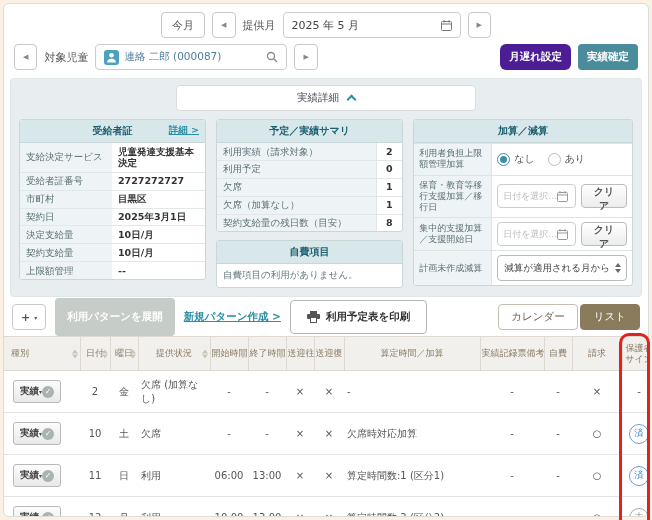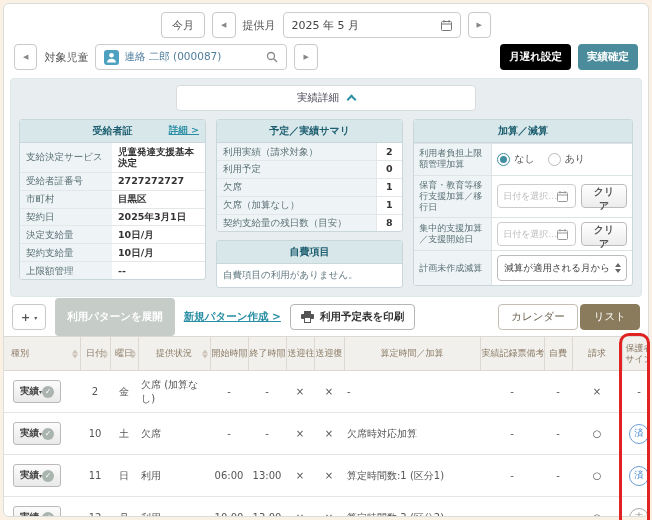--- a/index.html
+++ b/index.html
@@ -26,21 +26,21 @@
     display: inline-flex; align-items: center; justify-content: space-between;
     background: #fff; border: 1px solid #ccc; border-radius: 4px; padding: 0 8px; height: 26px; gap: 24px;
   }
   .inputlike.month { width: 178px; }
   .inputlike.person { width: 192px; }
   .person-name { color: #4d7d9d; font-size: 10.5px; display: inline-flex; align-items: center; gap: 5px; }
   
   .targetbar { display: flex; align-items: center; gap: 7px; margin: 6px 10px 0 10px; height: 26px; }
   .spacer { flex: 1; }
   .primary { border: none; border-radius: 4px; color: #fff; font-weight: bold; font-size: 10.5px; padding: 6px 9px; cursor: pointer; font-family: inherit; height: 26px; }
-  .orange { background: #000000; }
+  .orange { background: #4c1d95; border-radius: 6px; }
   .teal { background: #4a8c9c; }
   
   .details { margin: 8px 6px 0 6px; background: #e8eef0; border: 1px solid #e0e7e9; border-radius: 4px; padding: 4px 8px 8px 8px; }
   .toggle-row { display: flex; justify-content: center; margin-top: 2px; }
   .toggle-btn {
     width: 300px; height: 26px; background: #fff; border: 1px solid #d8dcdc; border-radius: 4px;
     font-size: 10.5px; color: #445; cursor: pointer; font-family: inherit;
     display: inline-flex; align-items: center; justify-content: center; gap: 9px;
   }
   .chev-up { width: 7px; height: 7px; border-left: 2px solid #2a8fa5; border-top: 2px solid #2a8fa5; transform: rotate(45deg); display: inline-block; margin-top: 3px; }
@@ -87,21 +87,21 @@
     position: relative; cursor: pointer; white-space: nowrap; overflow: hidden;
   }
   .updown { position: absolute; right: 5px; top: 50%; transform: translateY(-50%); display: flex; flex-direction: column; gap: 2px; }
   .updown i, .sort i { display: block; width: 0; height: 0; border-left: 3.5px solid transparent; border-right: 3.5px solid transparent; }
   .updown .up { border-bottom: 4px solid #666; }
   .updown .dn { border-top: 4px solid #666; }
   
   .toolbar { display: flex; align-items: center; gap: 9px; margin: 7px 8px 0 8px; height: 26px; }
   .disabled-btn { background: #c6ccc8; color: #fff; border: none; border-radius: 4px; padding: 12px 12px; font-size: 10.5px; font-weight: bold; font-family: inherit; }
   .tlink { color: #2a8fa5; text-decoration: underline; font-size: 10.5px; font-weight: bold; cursor: pointer; }
-  .print-btn { display: inline-flex; gap: 6px; align-items: center; background: #fff; border: 1px solid #b5b5b5; border-radius: 4px; padding: 0 10px; height: 26px; font-size: 10.5px; color: #333; font-weight: bold; cursor: pointer; font-family: inherit; }
+  .print-btn { display: inline-flex; gap: 6px; align-items: center; background: #fff; border: 1px solid #b5b5b5; border-radius: 4px; padding: 0 16px; height: 34px; font-size: 10.5px; color: #333; font-weight: bold; cursor: pointer; font-family: inherit; }
   .cal-btn { background: #fff; border: 1px solid #c5beb2; border-radius: 4px; padding: 0 12px; height: 26px; color: #6b5f4e; font-size: 10.5px; cursor: pointer; font-family: inherit; }
   .list-btn { background: #8a7b5c; color: #fff; border: 1px solid #8a7b5c; border-radius: 4px; padding: 0 13px; height: 26px; font-size: 10.5px; cursor: pointer; font-family: inherit; margin-left: -7px; }
   
   .results { width: 100%; border-collapse: collapse; table-layout: fixed; margin-top: 6px; }
   .results thead th {
     background: #f2f0ec; color: #8b7b66; font-size: 9px; font-weight: normal;
     border: 1px solid #ddd9d2; border-left: none; padding: 3px 1px; height: 34px;
     position: relative; white-space: nowrap; line-height: 1.2; vertical-align: middle; text-align: center;
   }
   .results thead th:first-child { text-align: left; padding-left: 7px; }

